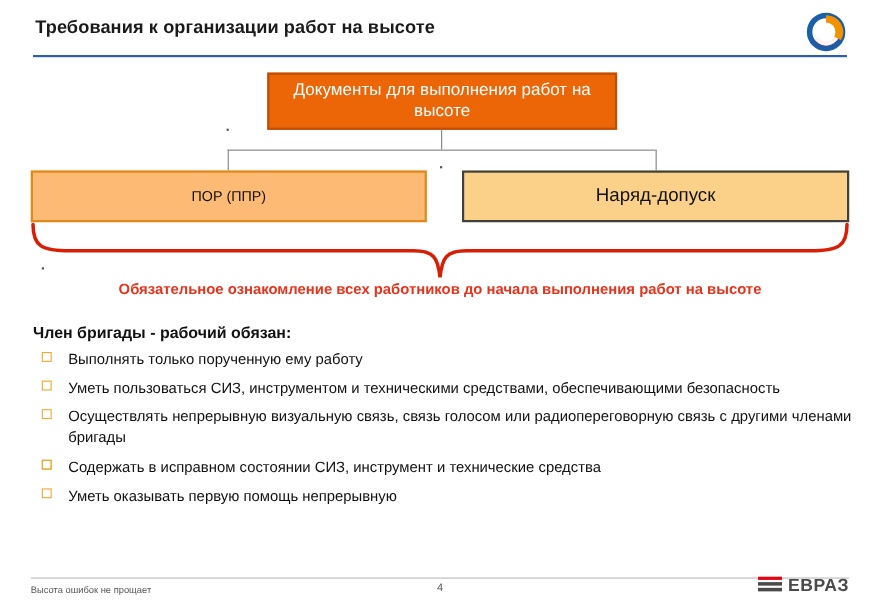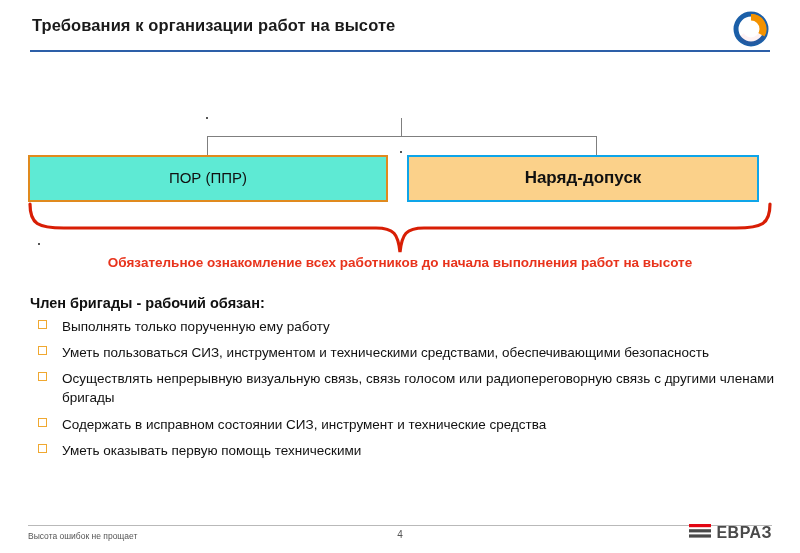--- a/index.html
+++ b/index.html
@@ -63,35 +63,34 @@
     background: #ec6608;
     border: 2px solid #c04f06;
     color: #ffffff;
     font-size: 15.5px;
   }
   .box-left {
     left: 28px;
     top: 155px;
     width: 360px;
     height: 47px;
-    background: #5eead4;
+    background: #fdba74;
     border: 2px solid #e08a1e;
     color: #111111;
-    font-size: 15px;
+    font-size: 13px;
   }
   .box-right {
-    left: 407px;
+    left: 420px;
     top: 155px;
     width: 352px;
     height: 47px;
     background: #fbd18a;
-    border: 2px solid #0ea5e9;
+    border: 2px solid #404040;
     color: #111111;
     font-size: 17px;
-    font-weight: bold;
   }
   .connector {
     position: absolute;
     background: #7f7f7f;
   }
   
   .conn-v1 { left: 401px; top: 118px; width: 1px; height: 18px; }
   
   .conn-h1 { left: 207px; top: 136px; width: 389px; height: 1px; }
   
@@ -212,20 +211,23 @@
   <div class="logo-mark">
     <svg width="38" height="38" viewBox="0 0 38 38">
       <circle cx="19" cy="19" r="15" fill="none" stroke="#1b5fa8" stroke-width="5"></circle>
       <path d="M19 4 A15 15 0 0 1 32.5 26.5 L19 19 Z" fill="#f39200"></path>
       <path d="M32.5 26.5 A15 15 0 0 1 6 27 L19 19 Z" fill="#e30613" opacity="0.05"></path>
       <path d="M19 4 A15 15 0 0 1 33.8 16.5 L19 19 Z" fill="#f39200"></path>
       <circle cx="19" cy="19" r="8.5" fill="#ffffff"></circle>
     </svg>
   </div>
 
+  <div class="box box-top">
+    <span>Документы для выполнения работ на высоте</span>
+  </div>
 
   <div class="connector conn-v1"></div>
   <div class="connector conn-h1"></div>
   <div class="connector conn-v2"></div>
   <div class="connector conn-v3"></div>
   <div class="dot dot-a"></div>
   <div class="dot dot-b"></div>
   <div class="dot dot-c"></div>
 
   <div class="box box-left">
@@ -261,21 +263,21 @@
     </div>
     <div class="bullet">
       <span class="marker"></span>
     </div>
     <div class="bullet">
       <span class="marker"></span>
       <span class="text">Содержать в исправном состоянии СИЗ, инструмент и технические средства</span>
     </div>
     <div class="bullet">
       <span class="marker"></span>
-      <span class="text">Уметь оказывать первую помощь техническими</span>
+      <span class="text">Уметь оказывать первую помощь непрерывную</span>
     </div>
   </div>
 
   <div class="footer-rule"></div>
   <div class="footer-note">Высота ошибок не прощает</div>
   <div class="footer-page">4</div>
   <div class="footer-logo">
     <span>
       <svg width="22" height="17" viewBox="0 0 22 17">
         <rect x="0" y="0" width="22" height="3.2" fill="#e30613"></rect>

